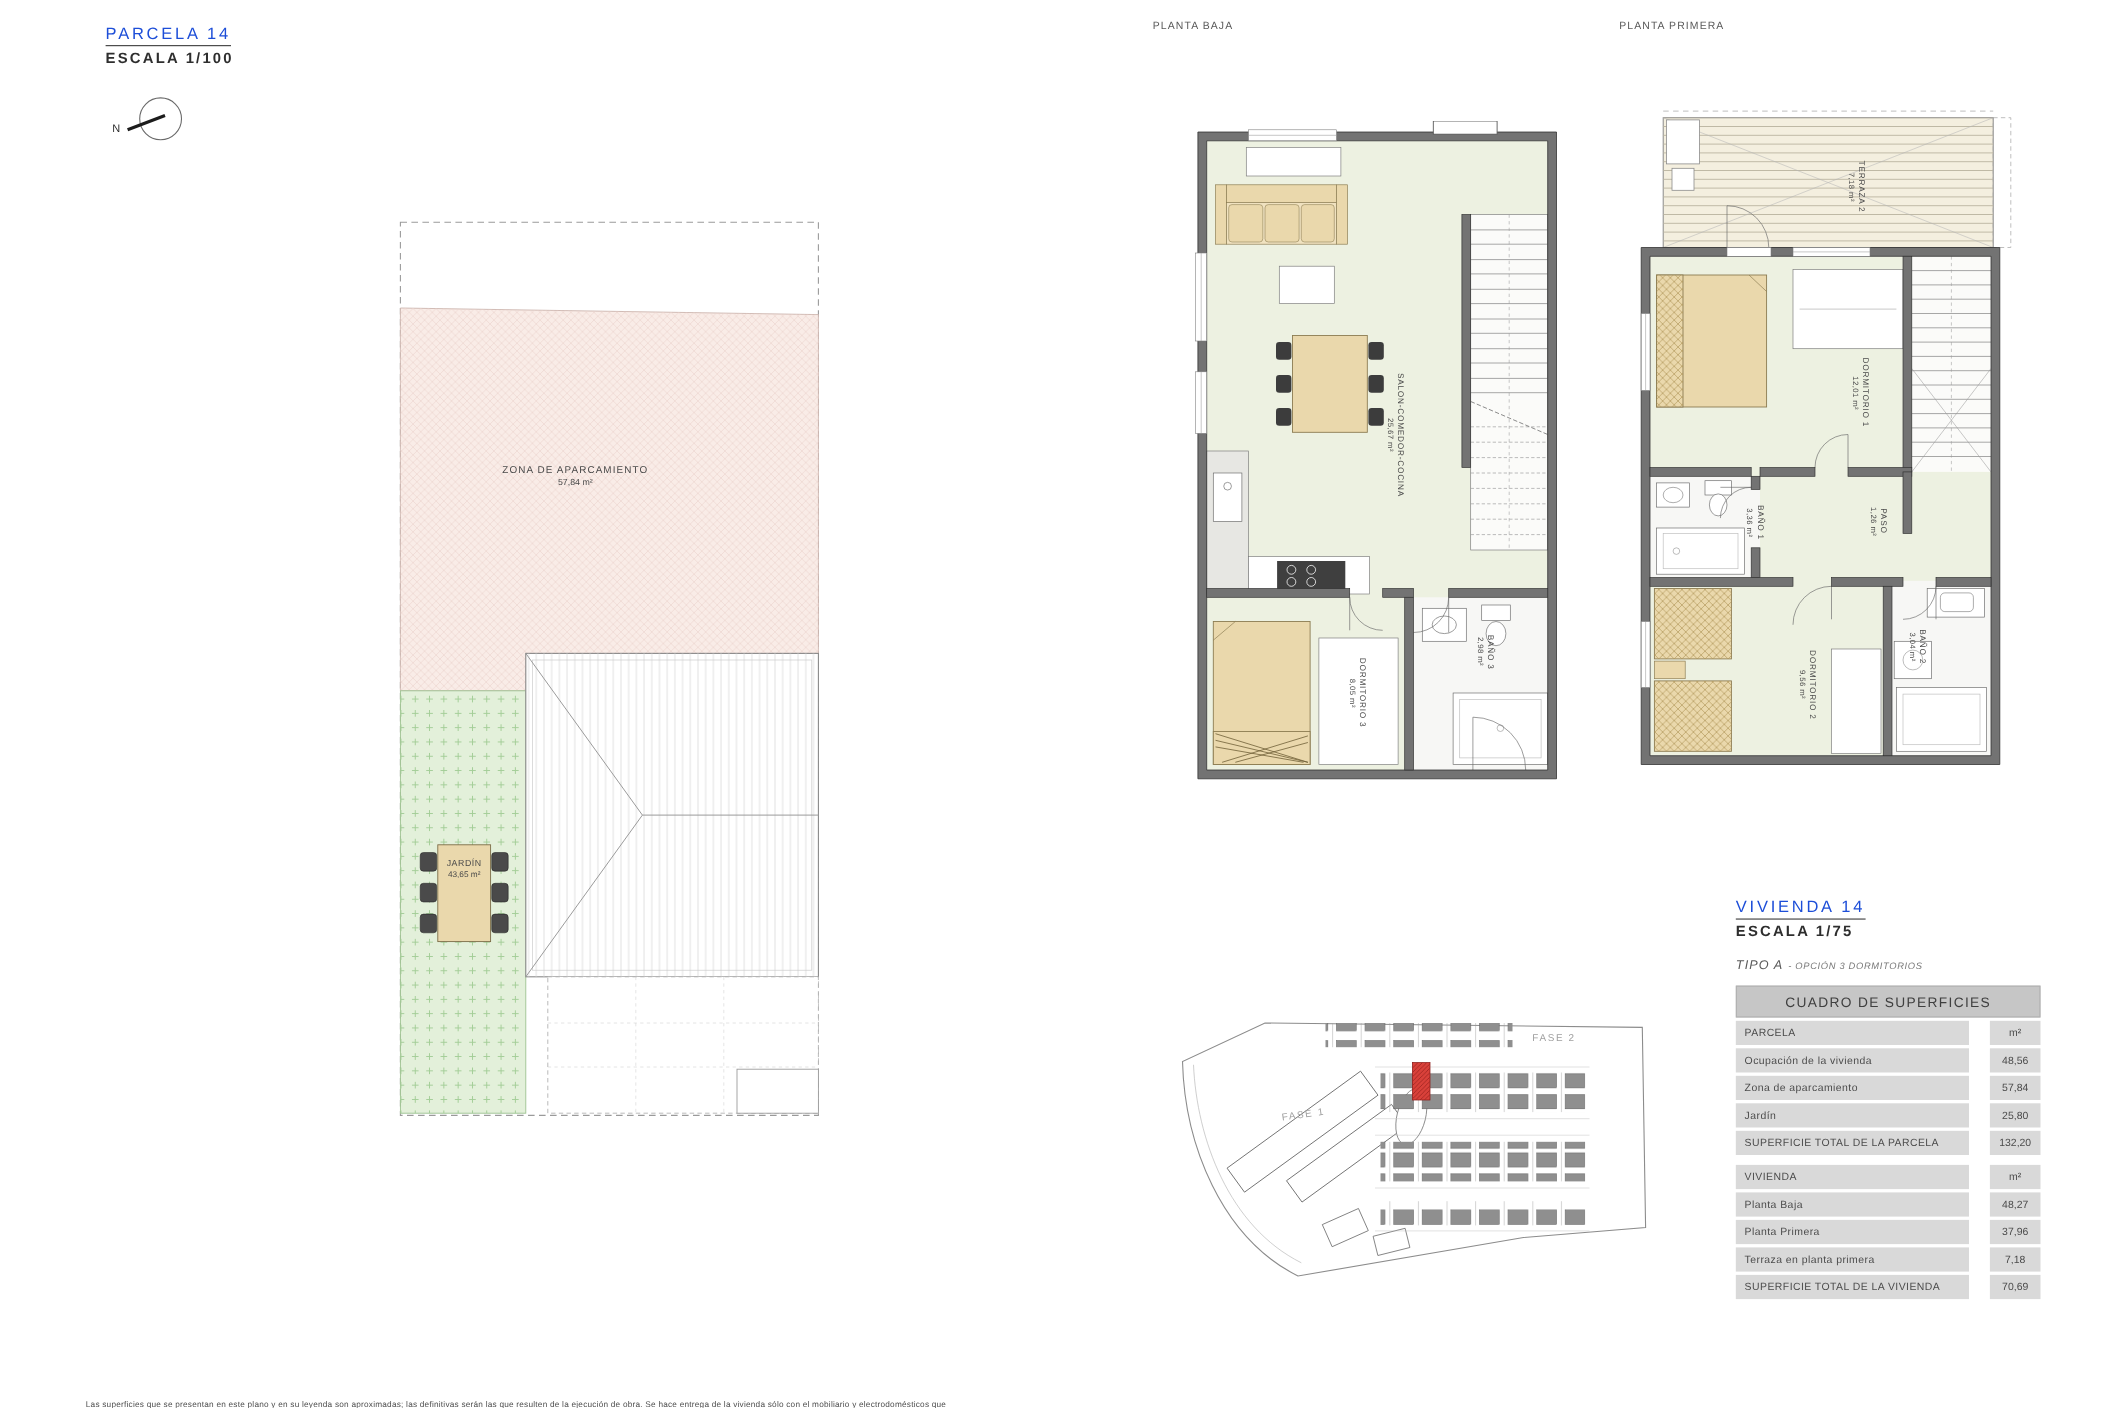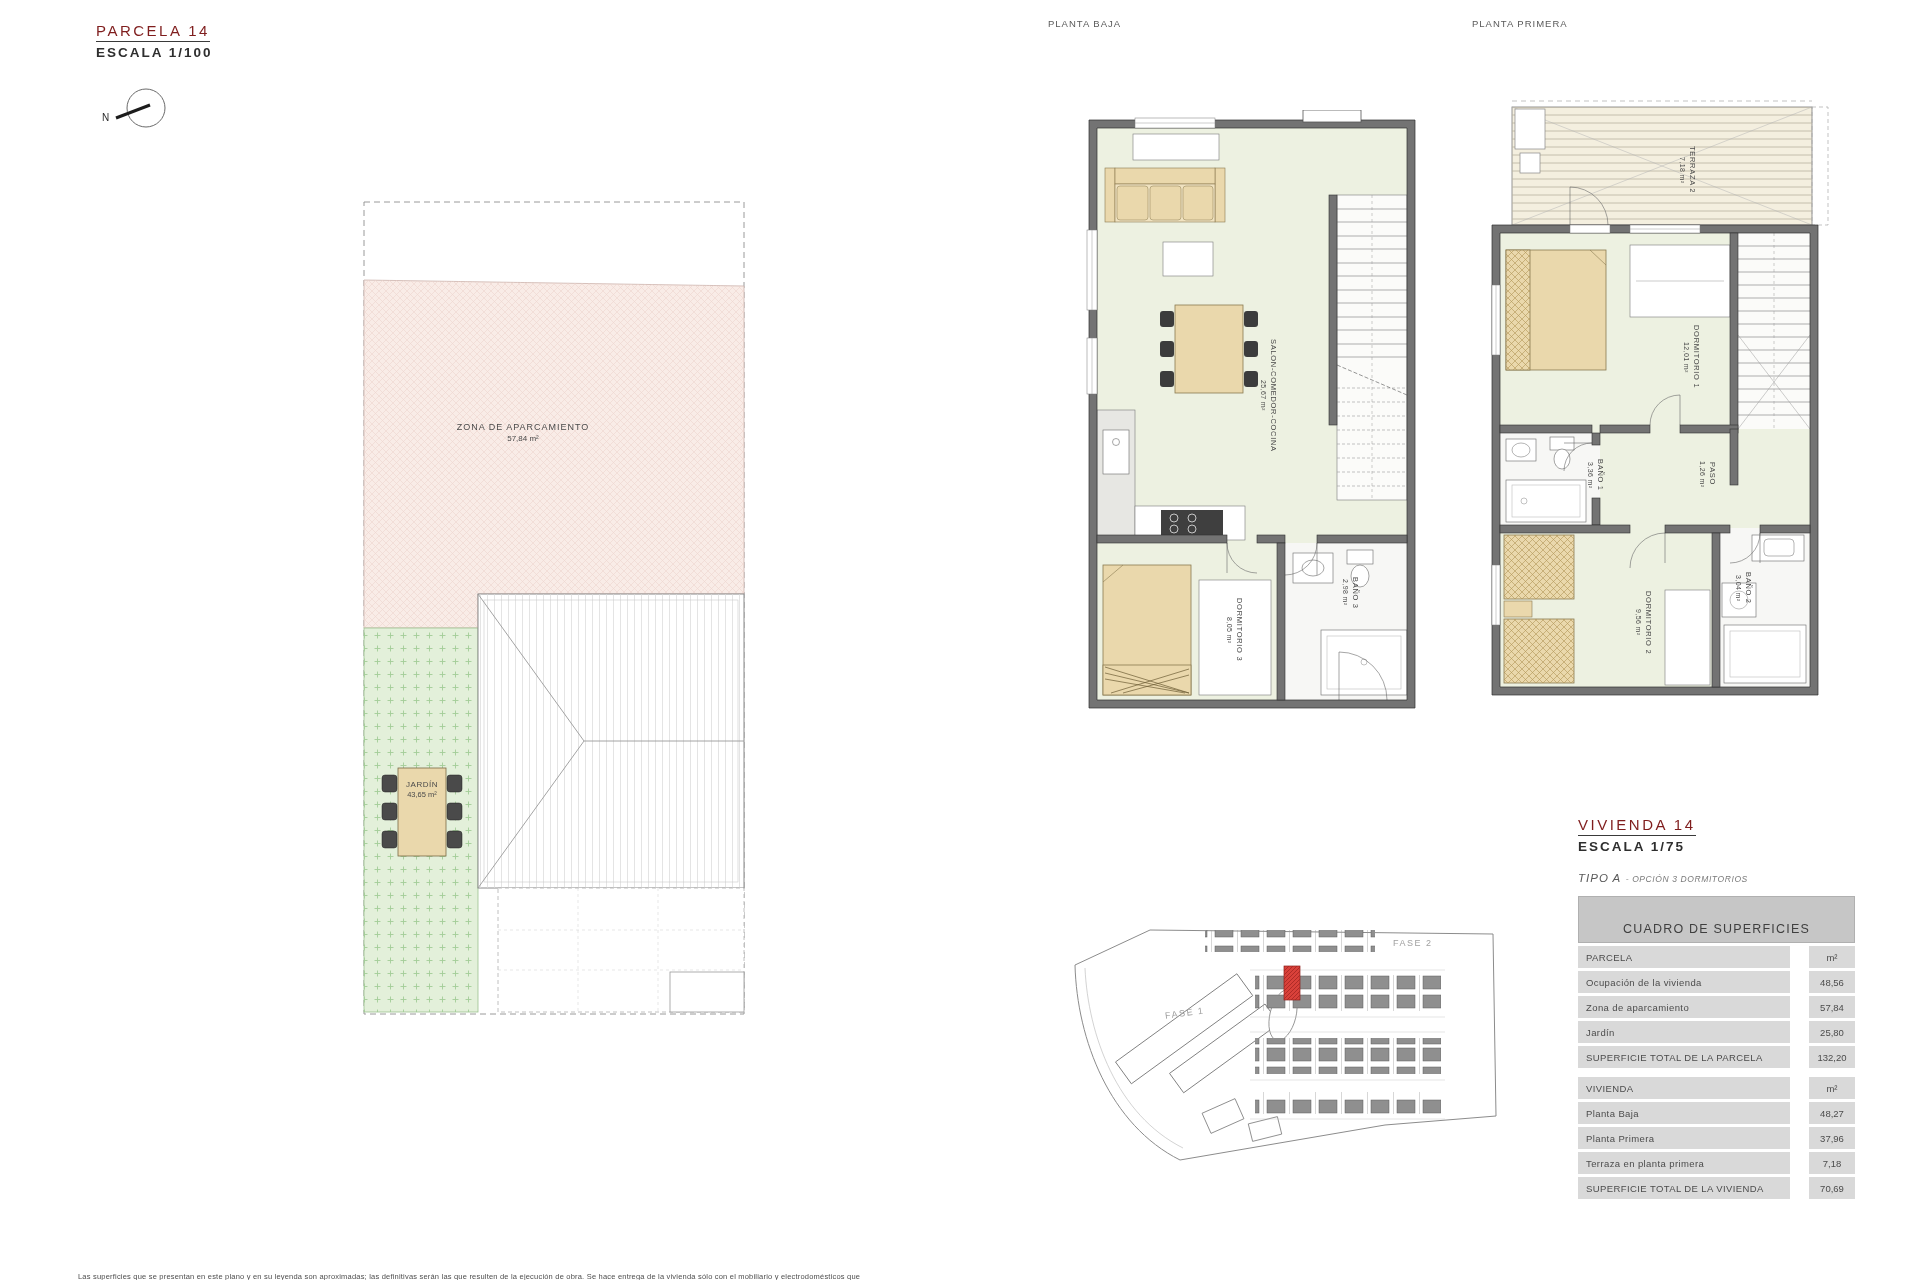--- a/index.html
+++ b/index.html
@@ -3,21 +3,21 @@
 <meta charset="utf-8">
 <style>
   html,body{margin:0;padding:0;}
   body{
     width:1920px;height:1280px;position:relative;overflow:hidden;
     background:#ffffff;font-family:"Liberation Sans",sans-serif;color:#3c3c3c;
   }
   .abs{position:absolute;}
   
   .title-block .tb-title{
-    font-size:15px;letter-spacing:2.5px;color:#7f1d1d;font-weight:400;
+    font-size:15px;letter-spacing:2.5px;color:#1d4ed8;font-weight:400;
     border-bottom:1.4px solid #3a3a3a;padding-bottom:2px;width:fit-content;white-space:nowrap;
   }
   .title-block .tb-scale{
     font-size:13.5px;letter-spacing:2px;color:#2e2e2e;font-weight:bold;margin-top:3px;white-space:nowrap;
   }
   .tipo-line{font-style:italic;color:#6a6a6a;margin-top:14px;white-space:nowrap;}
   .tipo-line .tipo-a{font-size:11.5px;letter-spacing:1px;color:#5a5a5a;}
   .tipo-line .tipo-opt{font-size:8.5px;letter-spacing:0.6px;color:#7a7a7a;}
   .plan-title{font-size:9.5px;letter-spacing:1px;color:#5a5a5a;white-space:nowrap;}
   
@@ -26,21 +26,21 @@
   .vlabel .rarea{display:block;font-size:7px;letter-spacing:0.4px;white-space:nowrap;}
   .hlabel{position:absolute;text-align:center;color:#4a4a4a;pointer-events:none;}
   .hlabel .rname{display:block;font-size:9px;letter-spacing:1px;white-space:nowrap;}
   .hlabel .rarea{display:block;font-size:8px;margin-top:2px;}
   .hlabel.small .rname{font-size:8px;letter-spacing:0.5px;}
   .hlabel.small .rarea{font-size:7.5px;margin-top:1px;}
   
   .sup-table{width:277px;}
   .sup-header{
     background:#c6c6c6;color:#3f3f3f;font-size:12.5px;letter-spacing:1.2px;
-    text-align:center;padding:25px 0 6px 0;border:1px solid #b0b0b0;
+    text-align:center;padding:7px 0 6px 0;border:1px solid #b0b0b0;
   }
   .sup-row{display:flex;margin-top:3px;gap:19px;}
   .sup-row .lbl{
     flex:1;background:#d9d9d9;color:#4c4c4c;font-size:9.5px;letter-spacing:0.4px;
     padding:6px 8px 5px 8px;white-space:nowrap;overflow:hidden;
   }
   .sup-row .val{
     width:46px;background:#d9d9d9;color:#4c4c4c;font-size:9.5px;
     display:flex;align-items:center;justify-content:center;
   }

